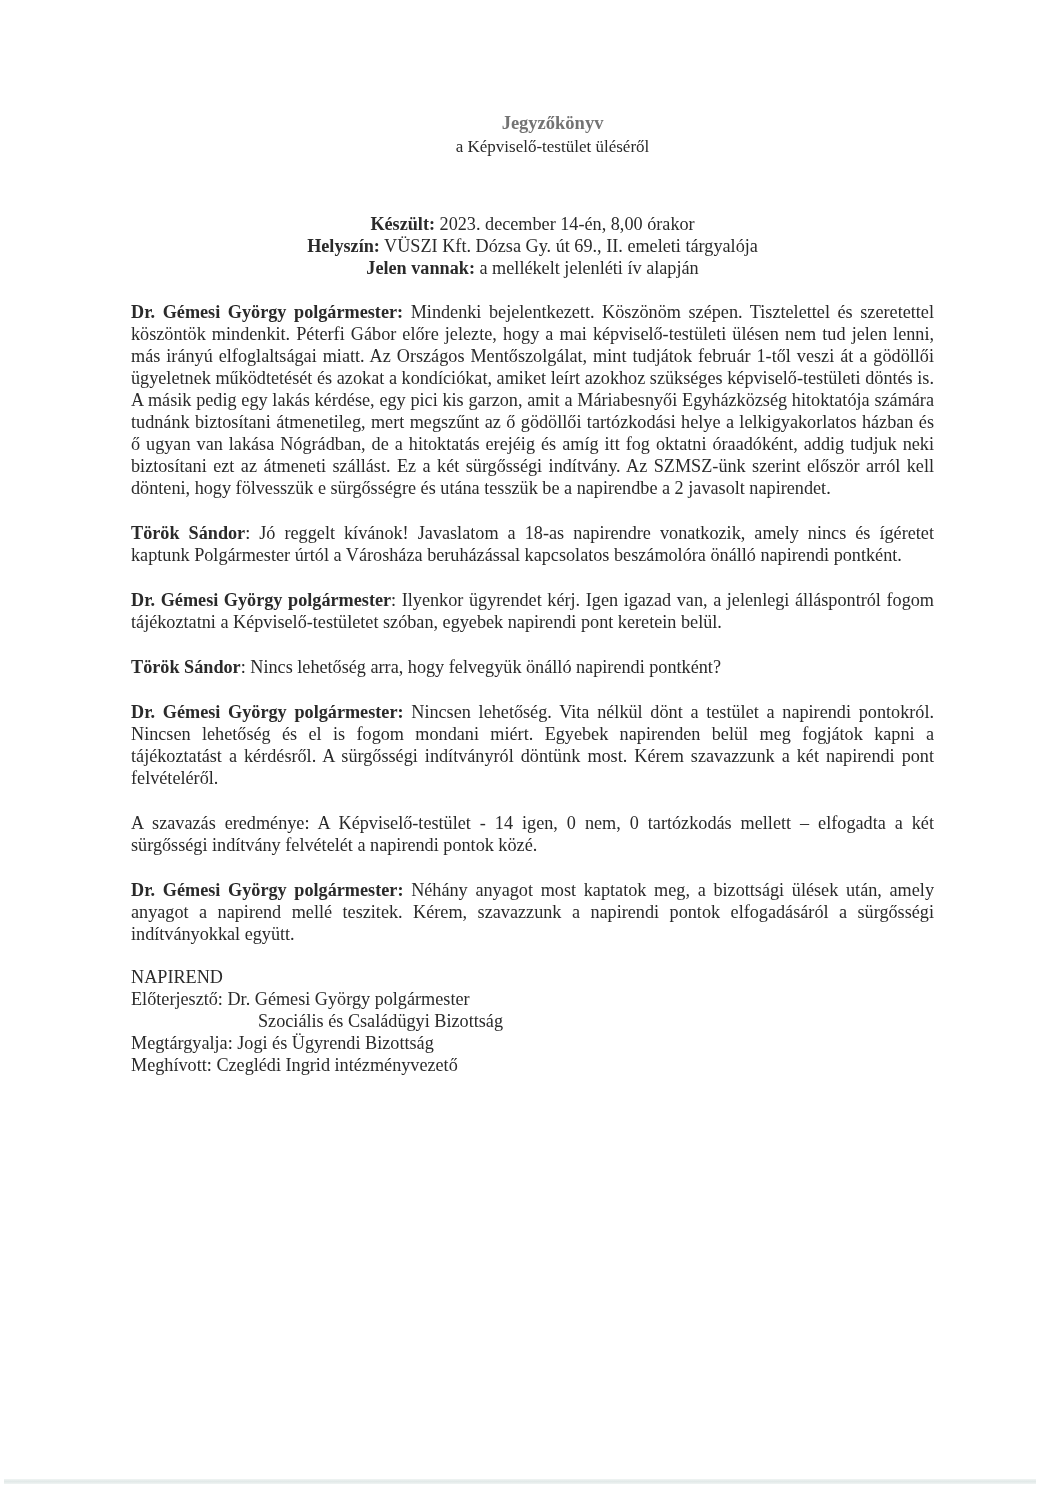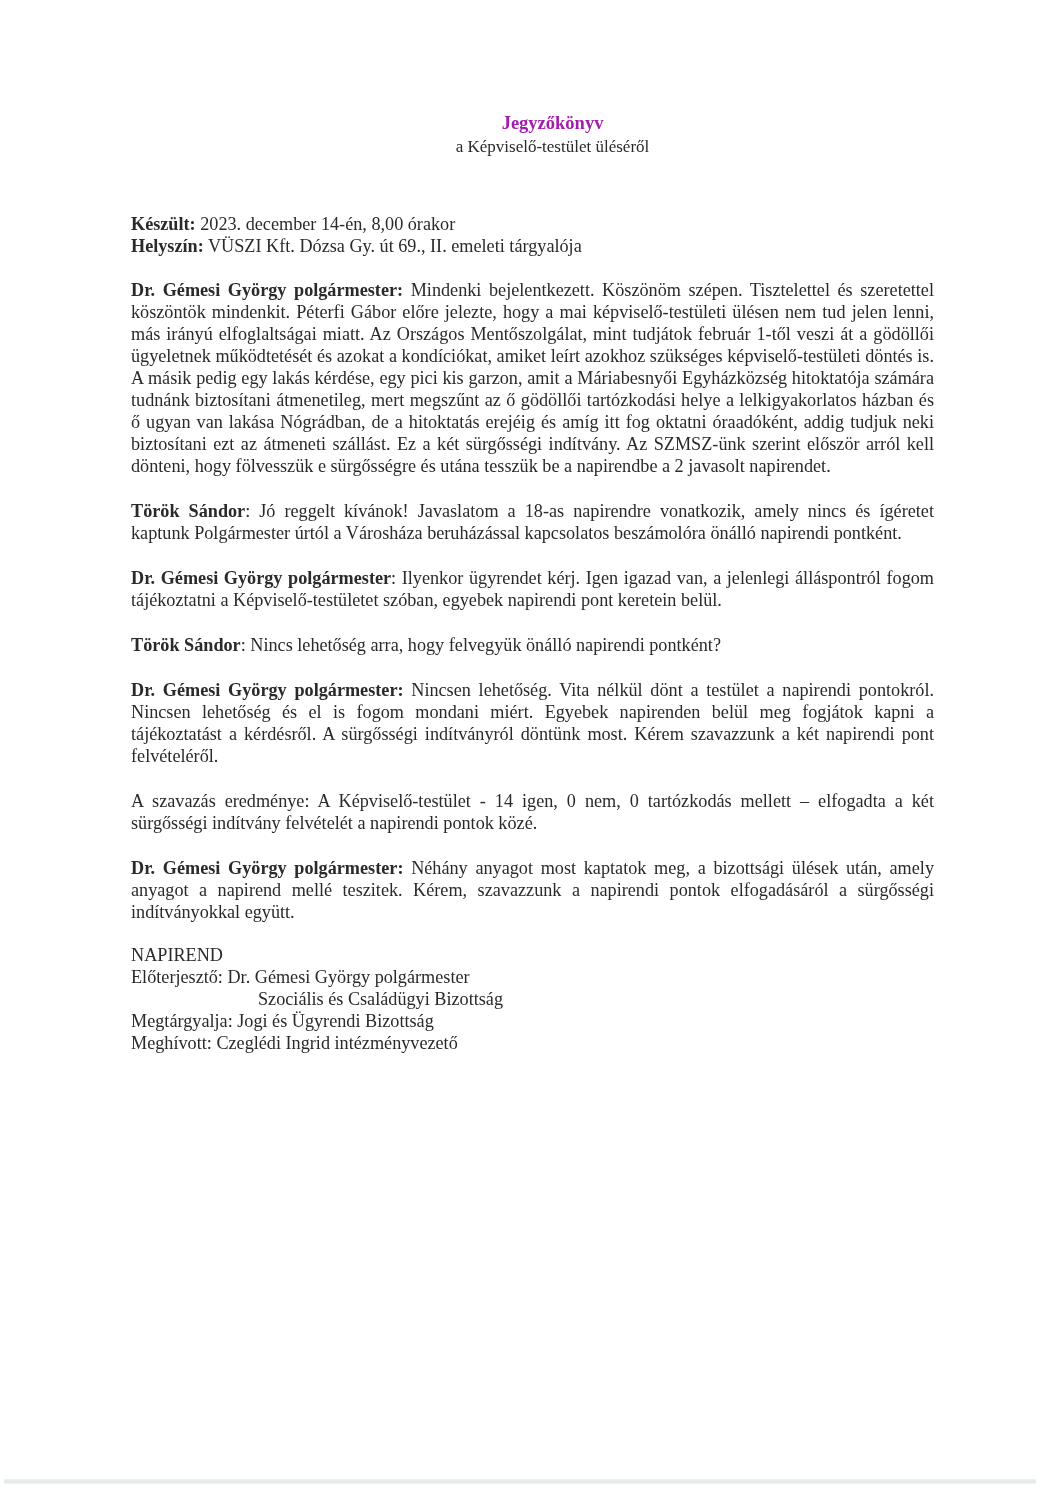--- a/index.html
+++ b/index.html
@@ -32,29 +32,30 @@
     }
     .title-block {
       text-align: center;
       margin-left: 40px;
     }
     .doc-title {
       font-weight: bold;
       font-size: 18.5px;
       line-height: 22px;
       margin: 0;
-      color: #a21caf;
+      color: #737373;
     }
     .doc-subtitle {
       margin: 2px 0 0 0;
       font-size: 17px;
       line-height: 22px;
     }
     .meta {
       margin-top: 55px;
+      text-align: center;
     }
     .meta-line {
       margin: 0;
       line-height: 22px;
     }
     .lbl {
       font-weight: bold;
     }
     .para {
       margin: 23px 0 0 0;
@@ -100,20 +101,23 @@
       <p class="doc-subtitle">a Képviselő-testület üléséről</p>
     </div>
 
     <div class="meta">
       <p class="meta-line">
         <span class="lbl">Készült:</span><span> 2023. december 14-én, 8,00 órakor</span>
       </p>
       <p class="meta-line">
         <span class="lbl">Helyszín:</span><span> VÜSZI Kft. Dózsa Gy. út 69., II. emeleti tárgyalója</span>
       </p>
+      <p class="meta-line">
+        <span class="lbl">Jelen vannak:</span><span> a mellékelt jelenléti ív alapján</span>
+      </p>
     </div>
 
     <p class="para first">
       <span class="lbl">Dr. Gémesi György polgármester:</span><span> Mindenki bejelentkezett. Köszönöm szépen. Tisztelettel és szeretettel köszöntök mindenkit. Péterfi Gábor előre jelezte, hogy a mai képviselő-testületi ülésen nem tud jelen lenni, más irányú elfoglaltságai miatt. Az Országos Mentőszolgálat, mint tudjátok február 1-től veszi át a gödöllői ügyeletnek működtetését és azokat a kondíciókat, amiket leírt azokhoz szükséges képviselő-testületi döntés is. A másik pedig egy lakás kérdése, egy pici kis garzon, amit a Máriabesnyői Egyházközség hitoktatója számára tudnánk biztosítani átmenetileg, mert megszűnt az ő gödöllői tartózkodási helye a lelkigyakorlatos házban és ő ugyan van lakása Nógrádban, de a hitoktatás erejéig és amíg itt fog oktatni óraadóként, addig tudjuk neki biztosítani ezt az átmeneti szállást. Ez a két sürgősségi indítvány. Az SZMSZ-ünk szerint először arról kell dönteni, hogy fölvesszük e sürgősségre és utána tesszük be a napirendbe a 2 javasolt napirendet.</span>
     </p>
 
     <p class="para">
       <span class="lbl">Török Sándor</span><span>: Jó reggelt kívánok! Javaslatom a 18-as napirendre vonatkozik, amely nincs és ígéretet kaptunk Polgármester úrtól a Városháza beruházással kapcsolatos beszámolóra önálló napirendi pontként.</span>
     </p>
 

